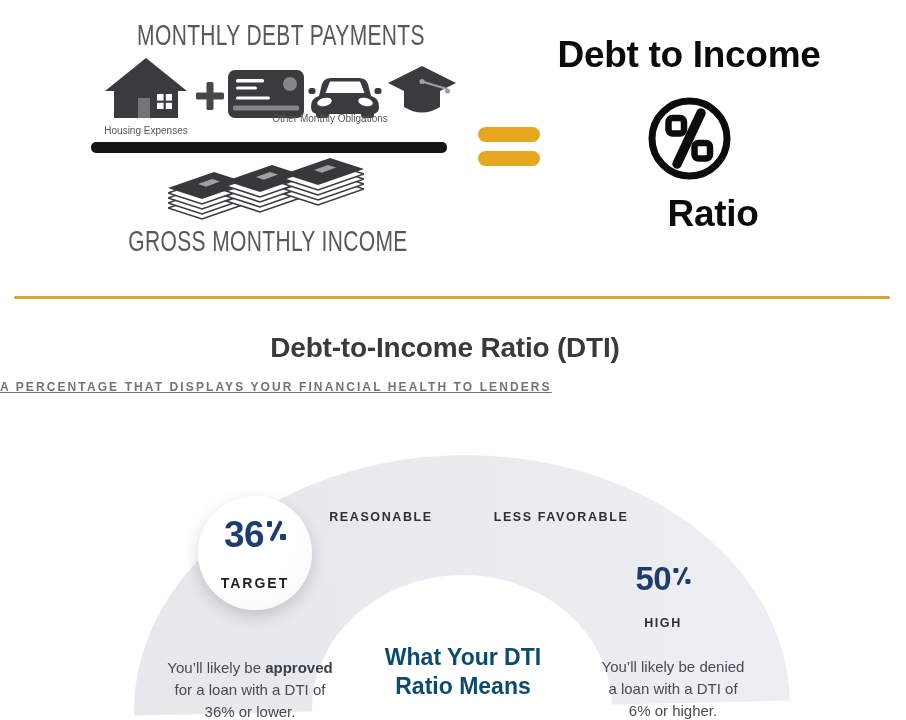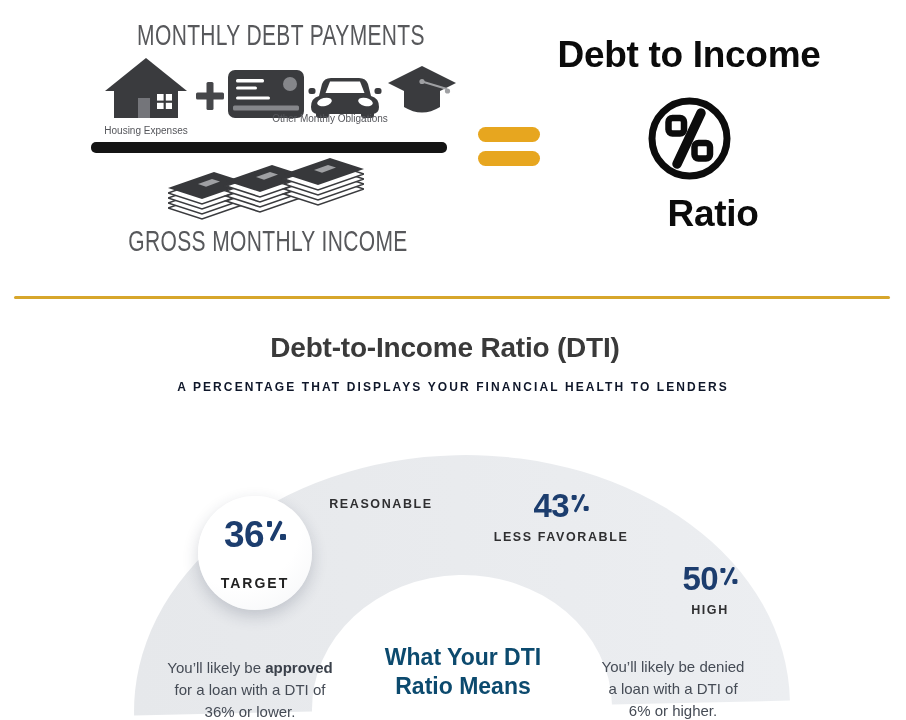--- a/index.html
+++ b/index.html
@@ -15,25 +15,25 @@
     color:#57585B;font-size:30px;font-weight:400;letter-spacing:.5px;white-space:nowrap;
     transform:translateX(-50%) scaleX(.70);
   }
   .small-label{color:#54555A;font-size:10px;white-space:nowrap;}
   .fraction-bar{background:#141414;border-radius:5px;}
   .eq-bar{position:absolute;left:0;width:62px;height:15px;border-radius:8px;background:#E7A61F;}
   .big-result{color:#0B0B0B;font-size:37px;font-weight:600;white-space:nowrap;letter-spacing:-.3px;}
   .gold-rule{background:#D7A62B;height:3px;border-radius:2px;}
   
   .heading{left:0;width:890px;text-align:center;color:#3A3A3A;font-size:28px;font-weight:700;letter-spacing:-.2px;}
-  .subheading{left:0;width:906px;text-align:center;color:#0f172a;font-size:12px;font-weight:600;letter-spacing:2.1px;}
+  .subheading{left:0;width:906px;color:#737373;font-size:12px;font-weight:600;letter-spacing:2.1px;text-decoration:underline;}
   
   .stat{text-align:center;transform:translateX(-50%);}
   .stat-num{color:#1C3D6E;font-weight:700;font-size:33px;letter-spacing:-.5px;line-height:1;white-space:nowrap;}
-  .stat-label{color:#2F2F31;font-weight:700;font-size:12.5px;letter-spacing:1.6px;margin-top:8px;white-space:nowrap;}
+  .stat-label{color:#2F2F31;font-weight:700;font-size:12.5px;letter-spacing:1.6px;margin-top:21px;white-space:nowrap;}
   .pct-mark{display:inline-block;position:relative;width:.52em;height:.5em;margin-left:.07em;vertical-align:.18em;color:inherit;}
   .pct-mark::before{content:"";position:absolute;left:0;top:0;width:.15em;height:.15em;background:currentColor;border-radius:.035em;}
   .pct-mark::after{content:"";position:absolute;right:.01em;bottom:0;width:.15em;height:.15em;background:currentColor;border-radius:.035em;}
   .pct-mark i{position:absolute;left:50%;top:50%;width:.1em;height:.6em;background:currentColor;border-radius:.05em;transform:translate(-50%,-50%) rotate(27deg);}
   .badge{
     left:198px;top:496px;width:114px;height:114px;border-radius:50%;
     background:radial-gradient(circle at 35% 25%,#ffffff 55%,#f4f5f7 100%);
     box-shadow:0 6px 16px rgba(35,45,70,.20);
     display:flex;flex-direction:column;align-items:center;justify-content:center;
   }
@@ -168,27 +168,24 @@
     <span>36</span><span class="pct-mark"><i></i></span>
   </div>
   <div class="stat-label" style="transform:none;">TARGET</div>
 </div>
 
 <div class="abs stat" style="left:381px;top:489px;">
   <div class="stat-label">REASONABLE</div>
 </div>
 
 <div class="abs stat" style="left:561px;top:489px;">
-  <div class="stat-num">
-    <span>43</span><span class="pct-mark"><i></i></span>
-  </div>
   <div class="stat-label">LESS FAVORABLE</div>
 </div>
 
-<div class="abs stat" style="left:710px;top:562px;">
+<div class="abs stat" style="left:663px;top:562px;">
   <div class="stat-num">
     <span>50</span><span class="pct-mark"><i></i></span>
   </div>
   <div class="stat-label">HIGH</div>
 </div>
 
 <div class="abs note" style="left:250px;top:621px;width:168px;">
   <span>You’ll likely be </span><b>approved</b><span> for a loan with a DTI of 36% or lower.</span>
 </div>
 

